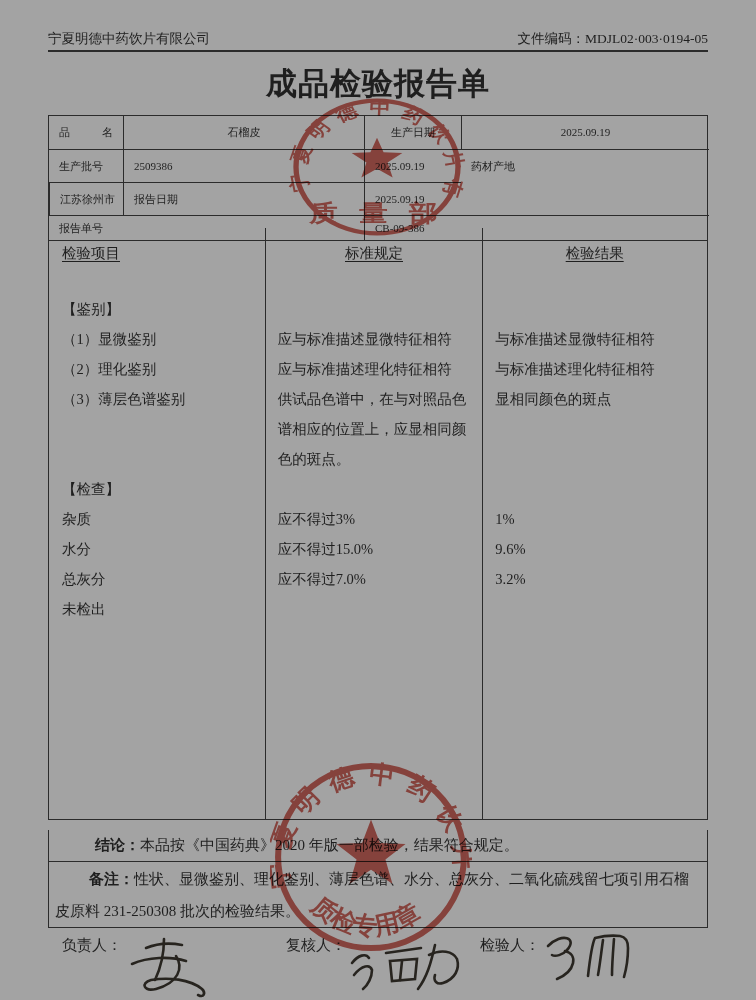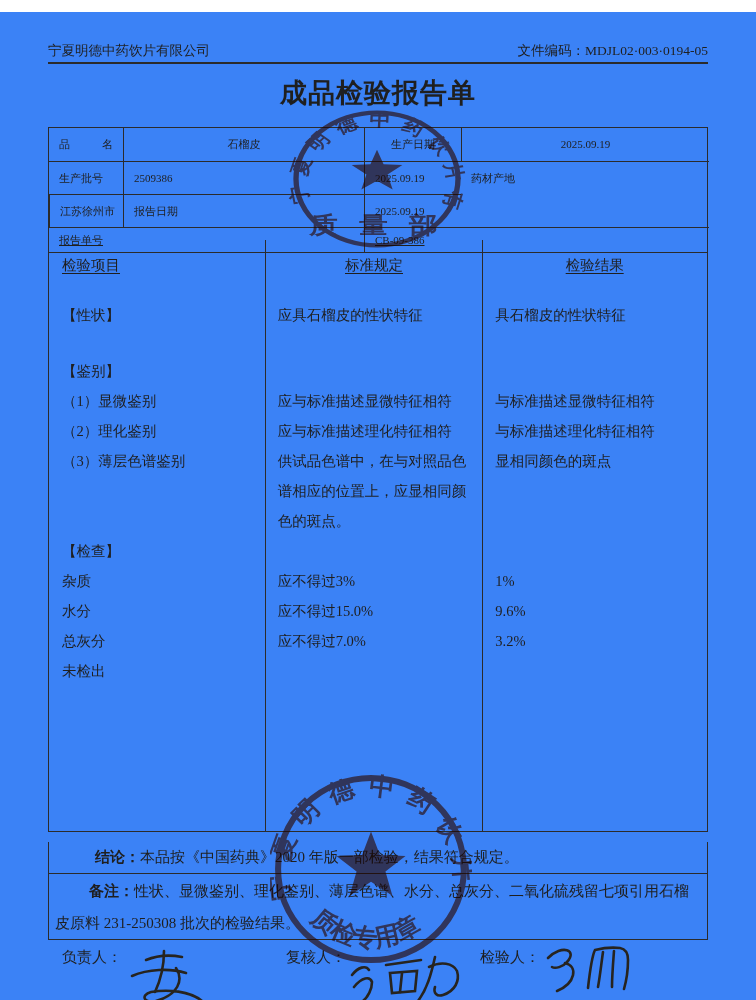--- a/index.html
+++ b/index.html
@@ -3,35 +3,35 @@
 <meta charset="utf-8">
 <style>
   * { box-sizing: border-box; }
   html,body { margin:0; padding:0; background:#ffffff; }
   body {
     width:756px; height:1000px;
     font-family:"Liberation Serif","DejaVu Serif",serif;
     color:#1f1f1f;
     position:relative; overflow:hidden;
   }
-  .page { position:absolute; inset:0; background:#3b82f6;margin-top:12px; }
+  .page { position:absolute; inset:0; background:#a3a3a3; }
 
   
   .hdr { position:absolute; left:48px; top:30px; width:660px; display:flex; justify-content:space-between; font-size:13.5px; }
   .hdr-rule { position:absolute; left:48px; top:50px; width:660px; border-top:2px solid #2b2b2b; }
-  .doc-title { position:absolute; left:0; top:63px; width:756px; text-align:center; font-size:27px; font-weight:bold; letter-spacing:1px; }
+  .doc-title { position:absolute; left:0; top:63px; width:756px; text-align:center; font-size:31px; font-weight:bold; letter-spacing:1px; }
 
   
   .info { position:absolute; left:48px; top:115px; width:660px; display:grid;
           grid-template-columns:74px 241px 97px 248px; grid-template-rows:33px 33px 33px 25px;
           border:1px solid #2b2b2b; font-size:11px; }
   .icell { border-left:1px solid #2b2b2b; border-top:1px solid #2b2b2b; padding:0 10px; overflow:hidden; white-space:nowrap; }
   .icell.c1 { border-left:none; }
   .icell.r1 { border-top:none;text-align:center; }
-  .lh33 { line-height:32px; } .lh25 { line-height:24px;text-decoration:underline; }
+  .lh33 { line-height:32px; } .lh25 { line-height:24px; }
   .spread { text-align:justify; text-align-last:justify; }
   .span12 { grid-column:1/3; } .span34 { grid-column:3/5; }
 
   
   .insp { position:absolute; left:48px; top:228px; width:660px; height:592px;
           border:1px solid #2b2b2b; border-top:none; font-size:14.5px; }
   .vline { position:absolute; top:0; bottom:0; width:1px; background:#2b2b2b; }
   .v1 { left:216px; } .v2 { left:433px; }
   .irow { display:flex; line-height:30px; }
   .ic1 { width:217px; padding:0 13px; }
@@ -100,25 +100,20 @@
   <div class="insp">
     <div class="vline v1"></div>
     <div class="vline v2"></div>
 
     <div class="irow ihead">
       <div class="ic1"><span class="ul">检验项目</span></div>
       <div class="ic2"><span class="ul">标准规定</span></div>
       <div class="ic3"><span class="ul">检验结果</span></div>
     </div>
 
-    <div class="irow r-first">
-      <div class="ic1">【性状】</div>
-      <div class="ic2">应具石榴皮的性状特征</div>
-      <div class="ic3">具石榴皮的性状特征</div>
-    </div>
     <div class="irow r-sect">
       <div class="ic1">【鉴别】</div>
       <div class="ic2"></div>
       <div class="ic3"></div>
     </div>
     <div class="irow">
       <div class="ic1">（1）显微鉴别</div>
       <div class="ic2">应与标准描述显微特征相符</div>
       <div class="ic3">与标准描述显微特征相符</div>
     </div>

